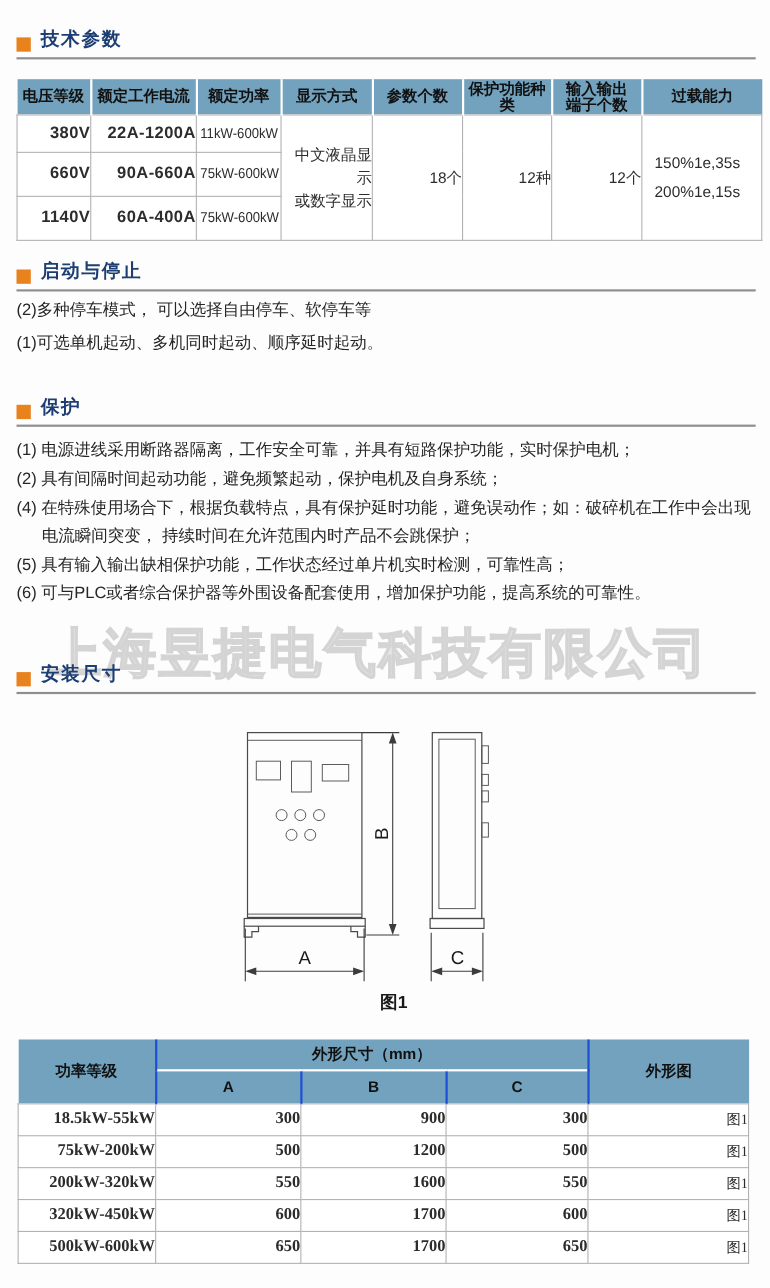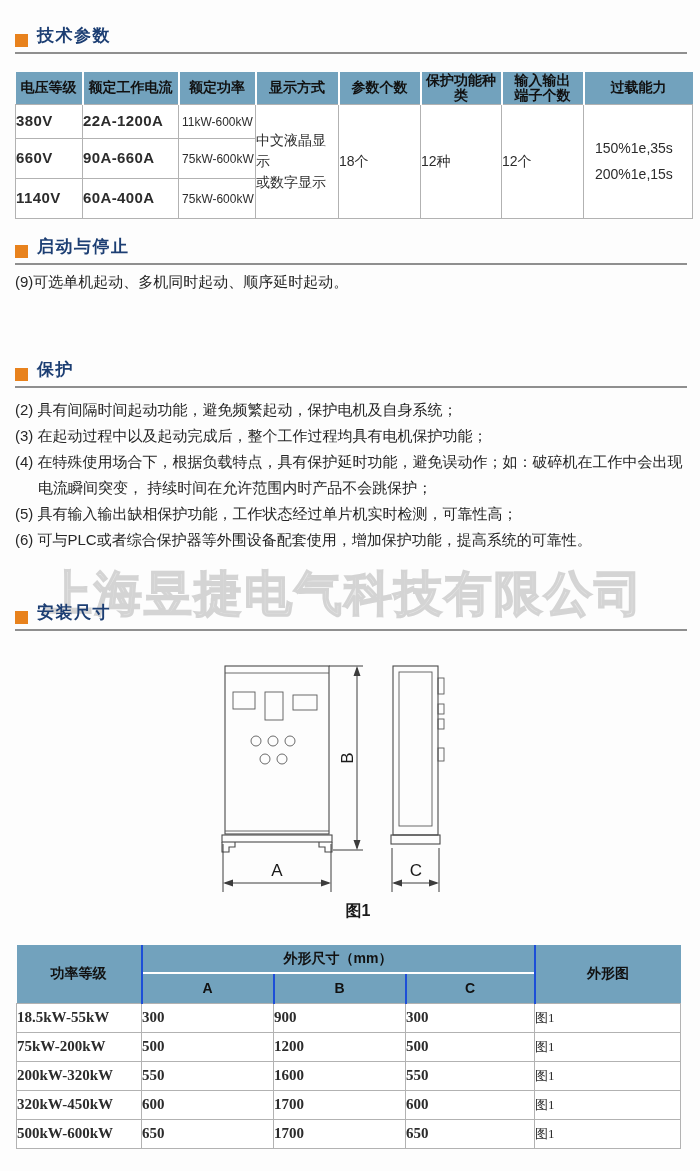--- a/index.html
+++ b/index.html
@@ -19,21 +19,21 @@
     display:flex; align-items:flex-end;
     border-bottom:2px solid #8f8f8f;
     padding-bottom:5px;
   }
   .sq { width:13px; height:13px; background:#e8821d; margin-right:9px; flex:none; }
   .section-title { font-size:17px; font-weight:bold; color:#1c3e73; letter-spacing:1.5px; }
 
   
   table { border-collapse:collapse; table-layout:fixed; }
   th { background:#72a2bd; color:#111; font-weight:bold; font-size:14px; padding:0; }
-  td { background:#fff; border:1px solid #b2b2b2; text-align:left; padding:0; }
+  td { background:#fff; border:1px solid #b2b2b2; text-align:right; padding:0; }
 
   .t1 { left:15px; top:72px; width:677px; }
   .t1 th { height:32px; border-left:2px solid #fff; line-height:15px; }
   .t1 th:first-child { border-left:none; }
   .t1 tr.r1 td { height:34px; }
   .t1 tr.r2 td, .t1 tr.r3 td { height:40px; }
   .t1 .v  { font-size:15px; font-weight:bold; letter-spacing:0.4px; color:#2c2c2c; }
   .t1 .pw { font-size:13px; color:#2c2c2c; transform:scaleX(0.92); display:inline-block; white-space:nowrap; }
   .t1 .mid { font-size:14px; line-height:21px; color:#2c2c2c; }
   .t1 td.overload { text-align:left; padding-left:11px; font-size:14px; line-height:26px; color:#2c2c2c; }
@@ -134,30 +134,31 @@
       <td><span class="pw">75kW-600kW</span></td>
     </tr>
   </tbody>
 </table>
 
 <div class="abs section-head" style="top:235px">
   <span class="sq"></span>
   <span class="section-title">启动与停止</span>
 </div>
 <div class="abs list list-start">
-  <div class="li">(9)可选单机起动、多机同时起动、顺序延时起动。</div>
+  <div class="li">(2)多种停车模式， 可以选择自由停车、软停车等</div>
+  <div class="li">(1)可选单机起动、多机同时起动、顺序延时起动。</div>
 </div>
 
 <div class="abs section-head" style="top:358px">
   <span class="sq"></span>
   <span class="section-title">保护</span>
 </div>
 <div class="abs list list-prot">
+  <div class="li">(1) 电源进线采用断路器隔离，工作安全可靠，并具有短路保护功能，实时保护电机；</div>
   <div class="li">(2) 具有间隔时间起动功能，避免频繁起动，保护电机及自身系统；</div>
-  <div class="li">(3) 在起动过程中以及起动完成后，整个工作过程均具有电机保护功能；</div>
   <div class="li">(4) 在特殊使用场合下，根据负载特点，具有保护延时功能，避免误动作；如：破碎机在工作中会出现电流瞬间突变， 持续时间在允许范围内时产品不会跳保护；</div>
   <div class="li">(5) 具有输入输出缺相保护功能，工作状态经过单片机实时检测，可靠性高；</div>
   <div class="li">(6) 可与PLC或者综合保护器等外围设备配套使用，增加保护功能，提高系统的可靠性。</div>
 </div>
 
 <div class="abs section-head" style="top:601px">
   <span class="sq"></span>
   <span class="section-title">安装尺寸</span>
 </div>
 

